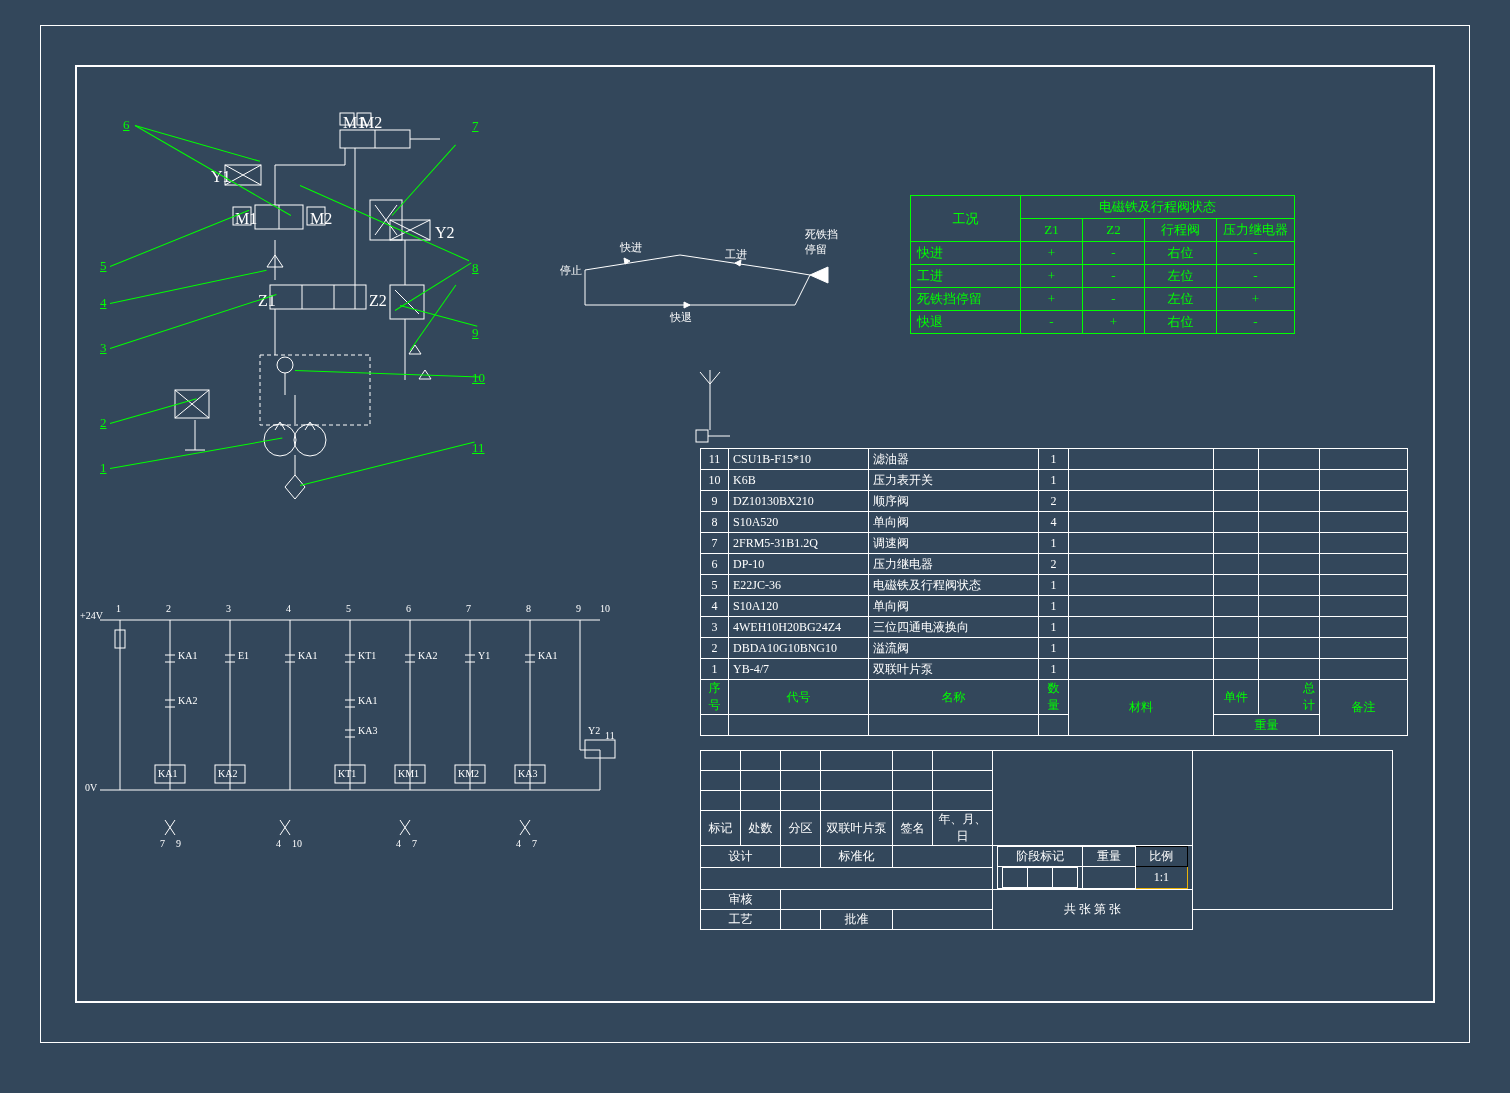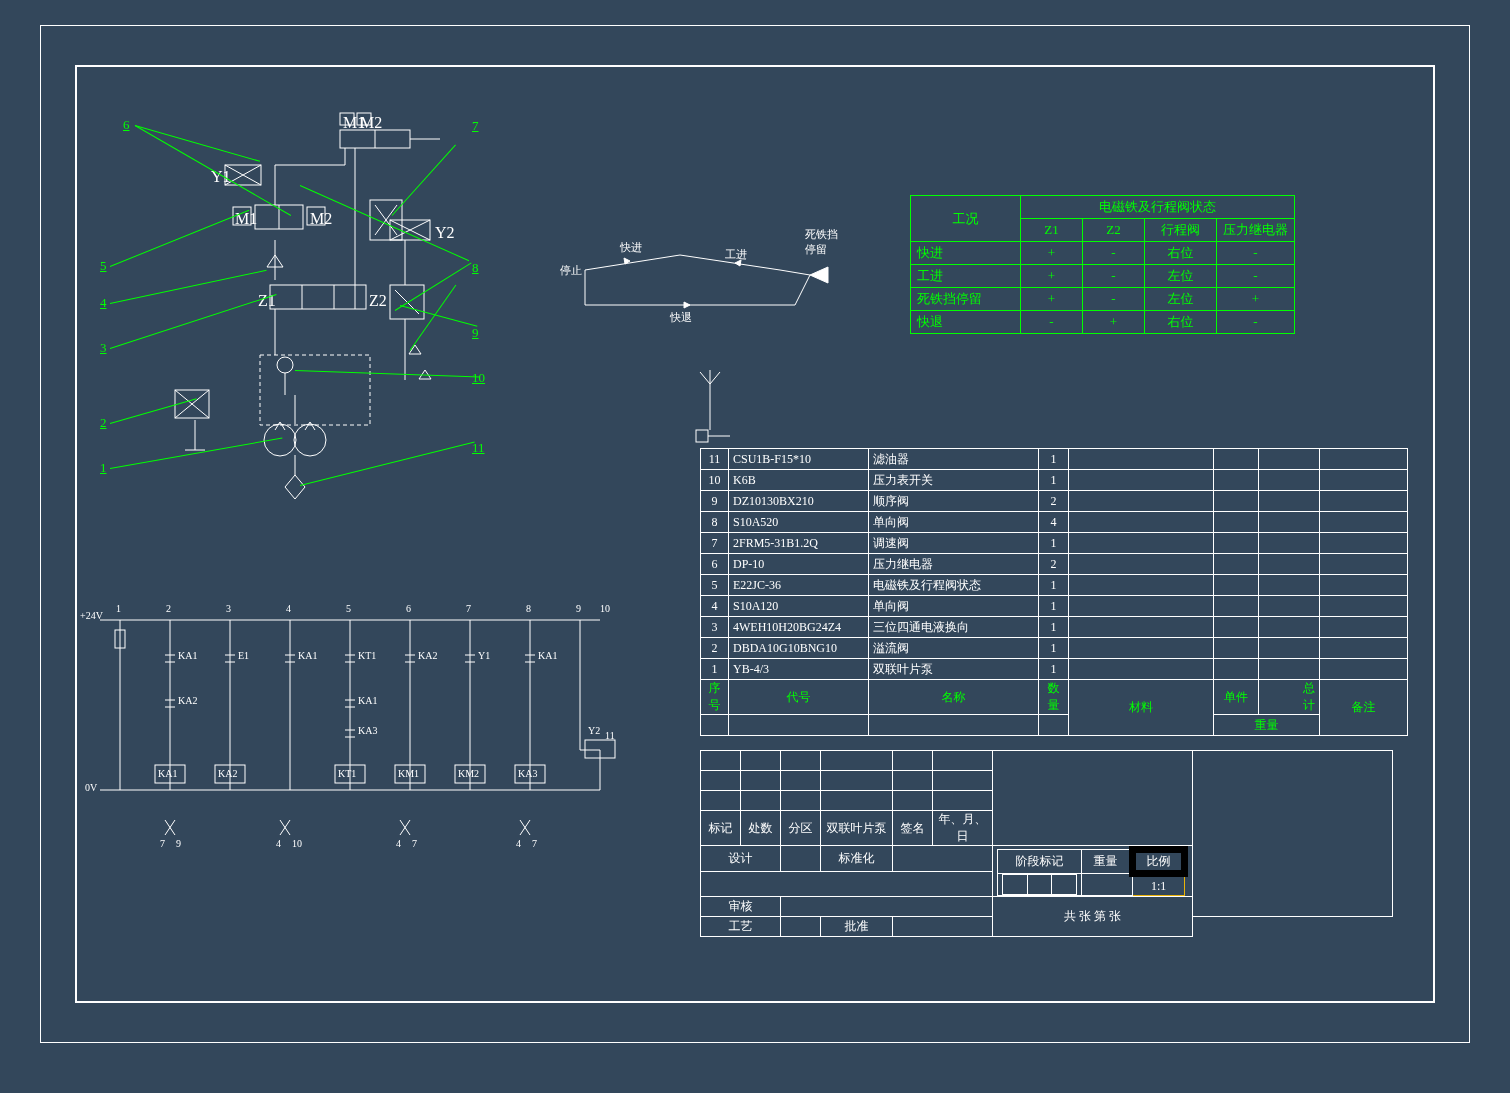--- a/index.html
+++ b/index.html
@@ -525,21 +525,21 @@
         <td class="col-cd">DBDA10G10BNG10</td>
         <td class="col-nm">溢流阀</td>
         <td class="col-qt">1</td>
         <td class="col-mt"></td>
         <td class="col-uw"></td>
         <td class="col-tw"></td>
         <td class="col-rm"></td>
       </tr>
       <tr>
         <td class="col-no">1</td>
-        <td class="col-cd">YB-4/3</td>
+        <td class="col-cd">YB-4/7</td>
         <td class="col-nm">双联叶片泵</td>
         <td class="col-qt">1</td>
         <td class="col-mt"></td>
         <td class="col-uw"></td>
         <td class="col-tw"></td>
         <td class="col-rm"></td>
       </tr>
     </tbody>
   <tbody>
       <tr class="hdr">
@@ -603,21 +603,21 @@
     <td class="tb-g" colspan="2">设计</td>
     <td></td>
     <td class="tb-g">标准化</td>
     <td colspan="2"></td>
     <td rowspan="2">
       <table style="border-collapse:collapse;width:100%;height:100%">
         <tbody>
               <tr>
           <td class="tb-g" style="border:1px solid #fff;width:90px">阶段标记</td>
           <td class="tb-g" style="border:1px solid #fff;width:55px">重量</td>
-          <td class="tb-g" style="border:7px solid #000000;width:55px">比例</td>
+          <td class="tb-g" style="border:1px solid #000000;width:55px">比例</td>
         </tr>
         <tr>
           <td style="border:1px solid #fff">
             <table style="border-collapse:collapse;width:100%">
                     <tbody>
                       <tr>
               <td style="border:1px solid #fff;height:18px"></td>
                         <td style="border:1px solid #fff"></td>
                         <td style="border:1px solid #fff"></td>
             </tr>

